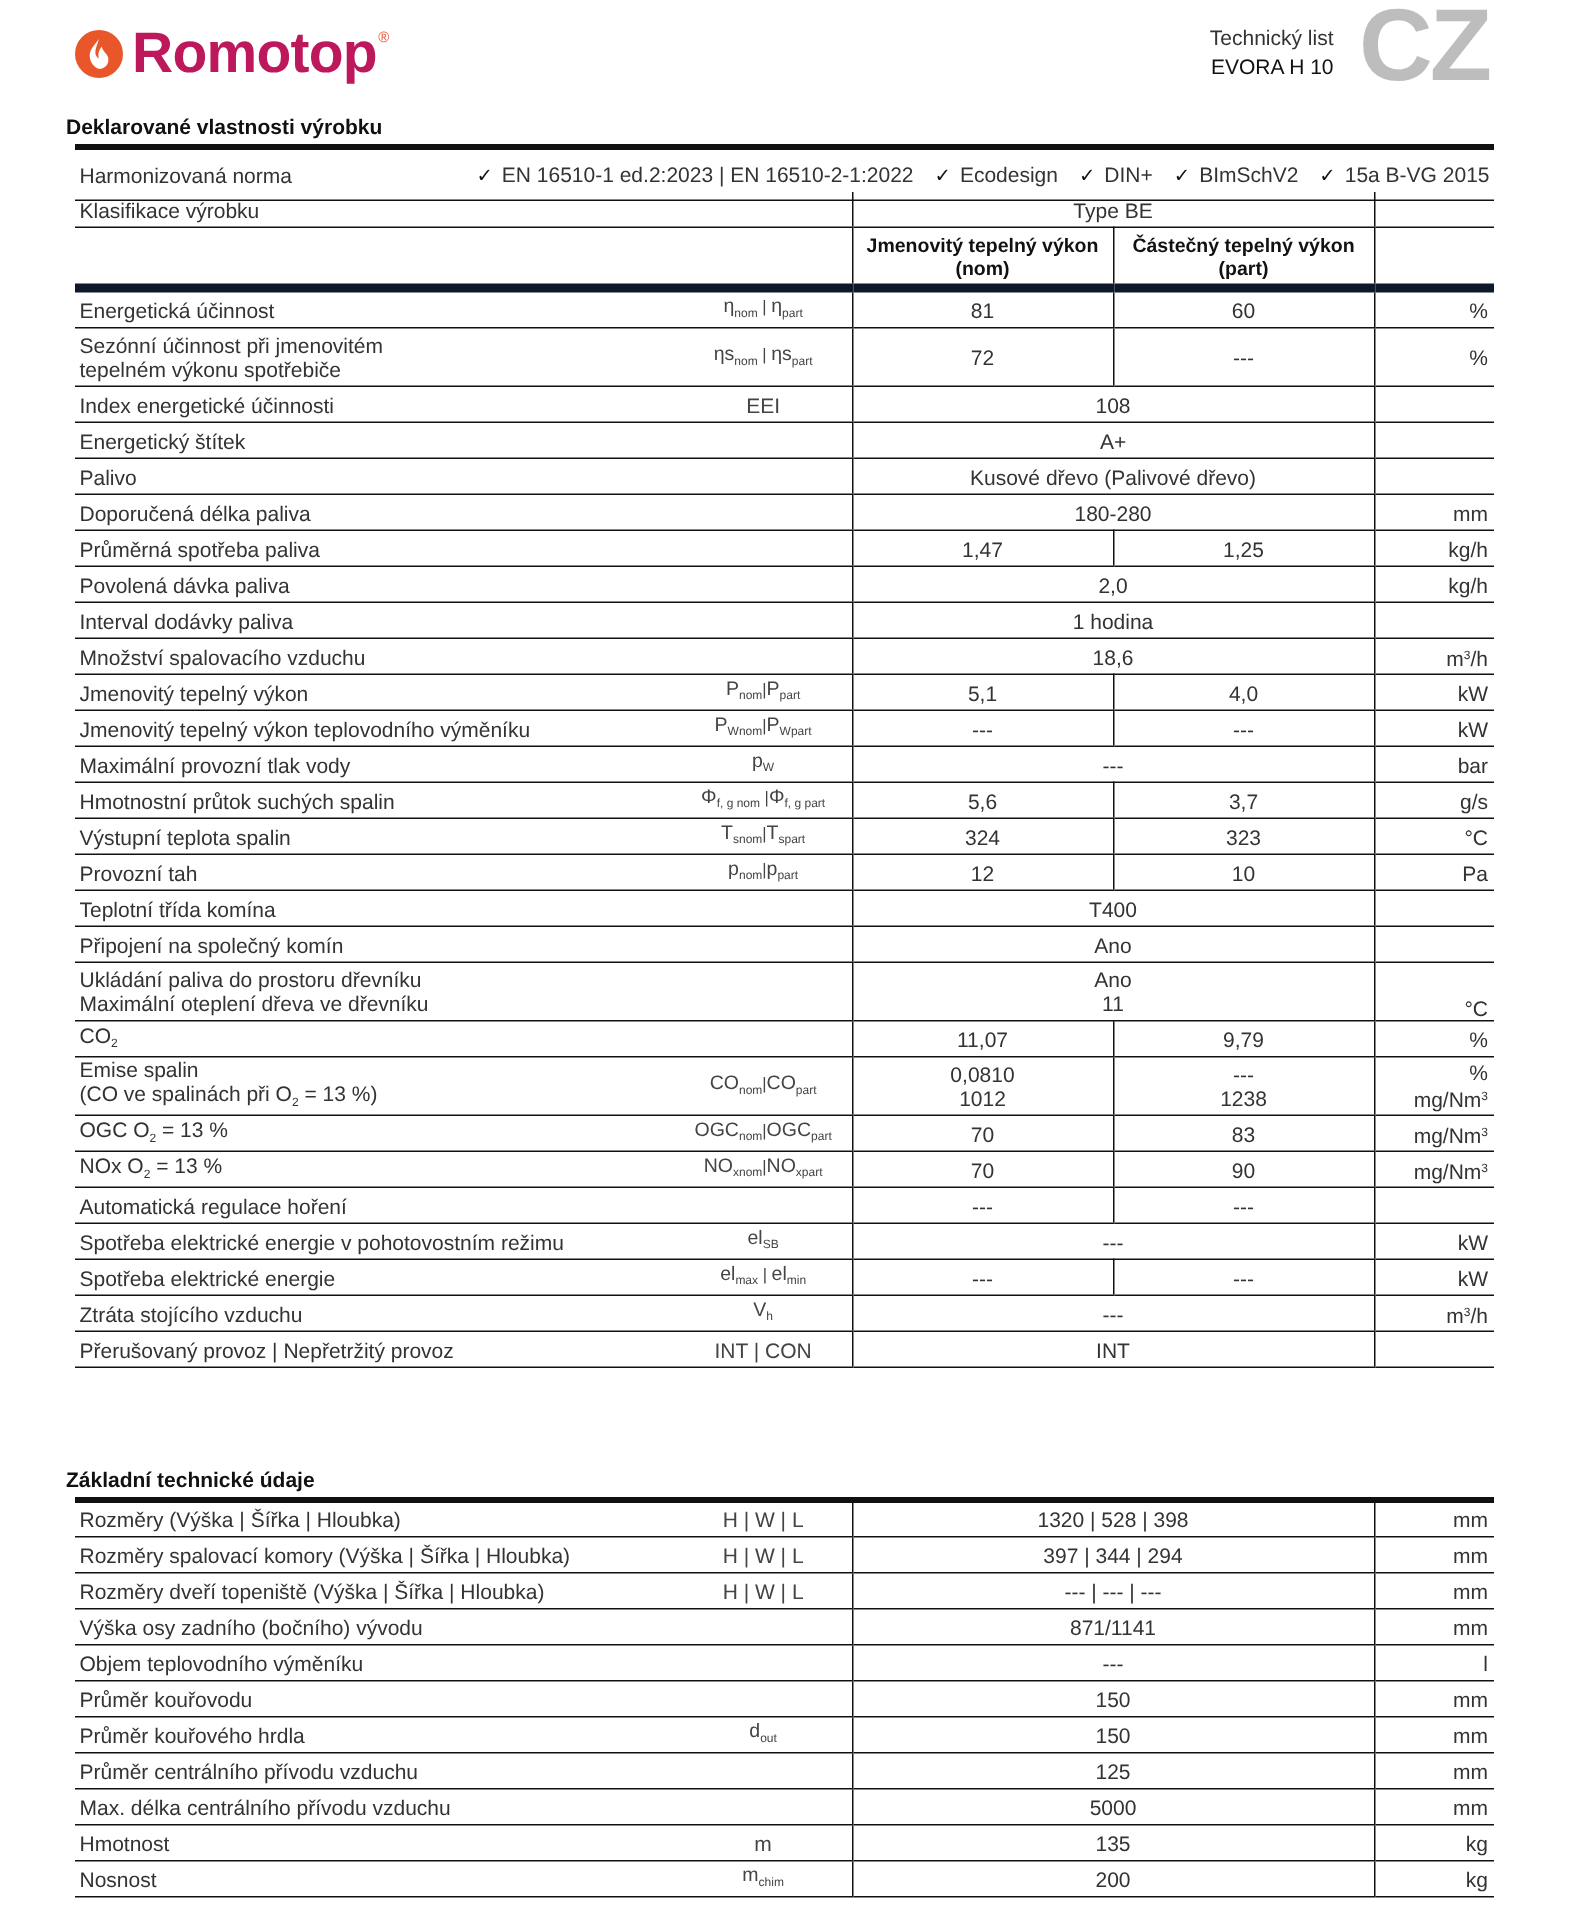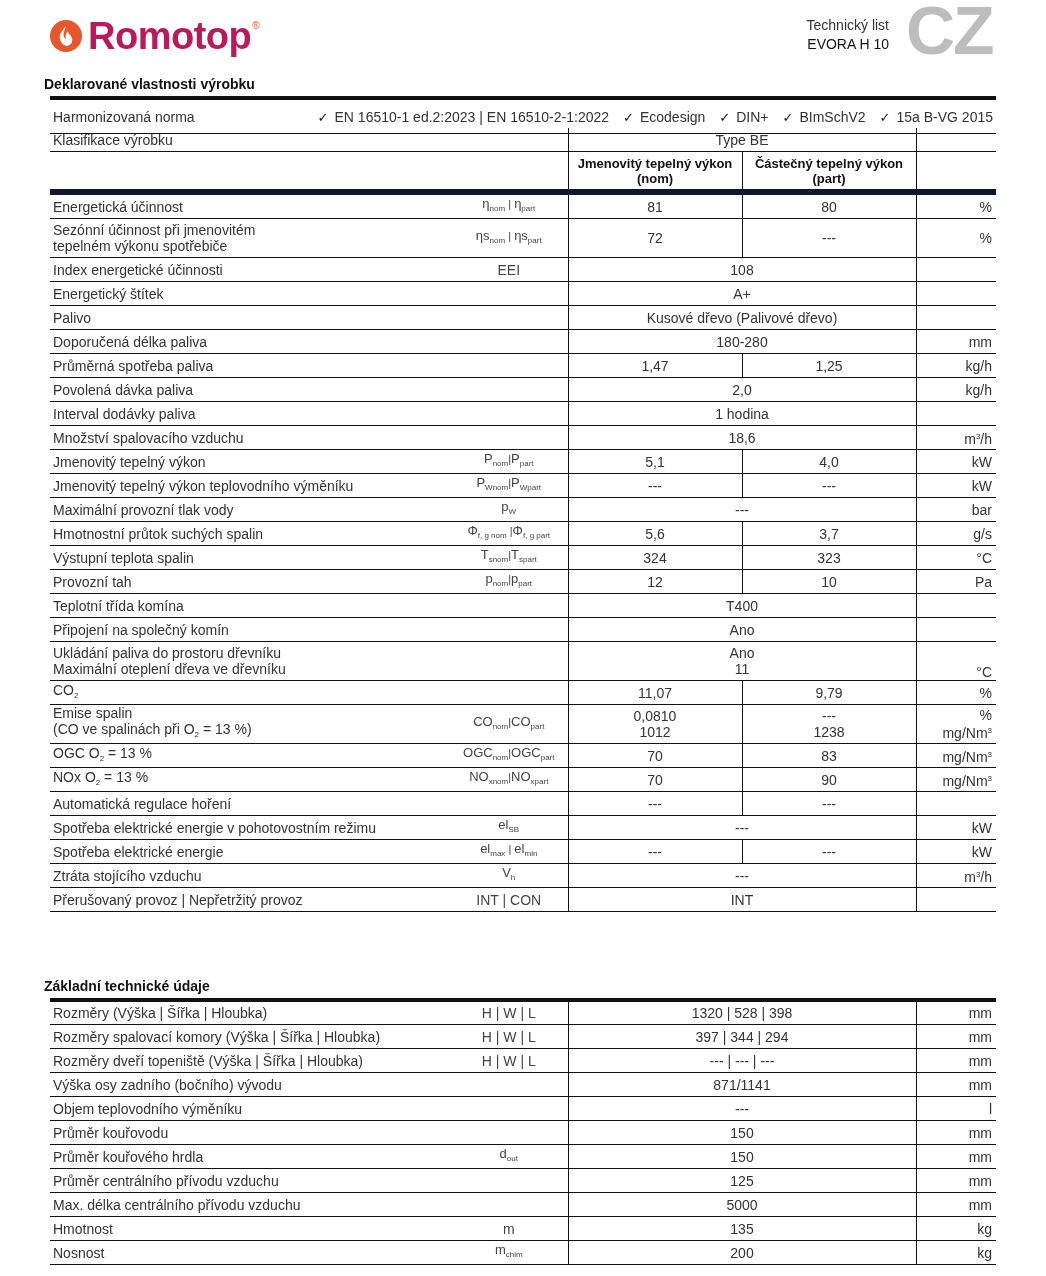--- a/index.html
+++ b/index.html
@@ -96,21 +96,21 @@
           <div>(part)</div>
         </td>
     <td class="unit"></td>
   </tr>
   </tbody>
     <tbody id="declared-body">
       <tr class="after-hdr">
         <td class="lbl">Energetická účinnost</td>
         <td class="sym"><span style="font-size: 13px;">η</span><sub>nom</sub> | <span style="font-size: 13px;">η</span><sub>part</sub></td>
         <td class="val">81</td>
-        <td class="val">80</td>
+        <td class="val">60</td>
         <td class="unit">%</td>
       </tr>
       <tr class="tall">
         <td class="lbl">
           <div>Sezónní účinnost při jmenovitém</div>
           <div>tepelném výkonu spotřebiče</div>
         </td>
         <td class="sym"><span style="font-size: 13px;">ηs</span><sub>nom</sub> | <span style="font-size: 13px;">ηs</span><sub>part</sub></td>
         <td class="val">72</td>
         <td class="val">---</td>

